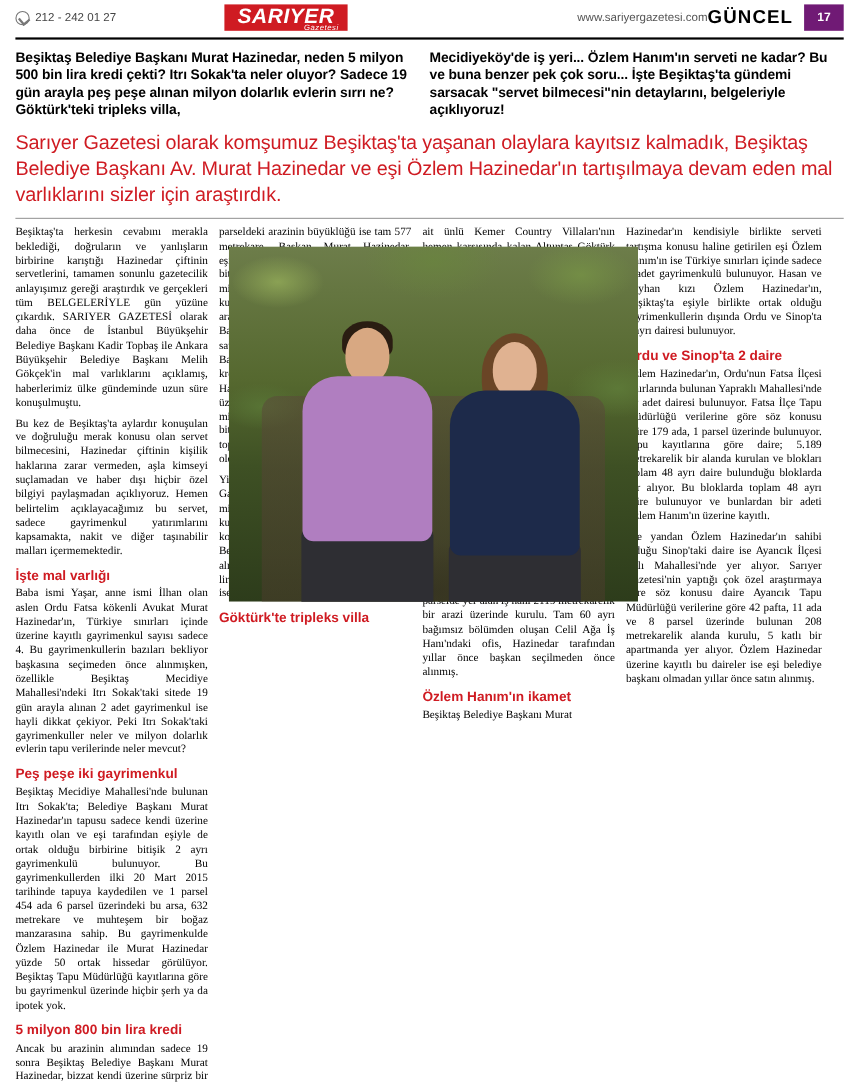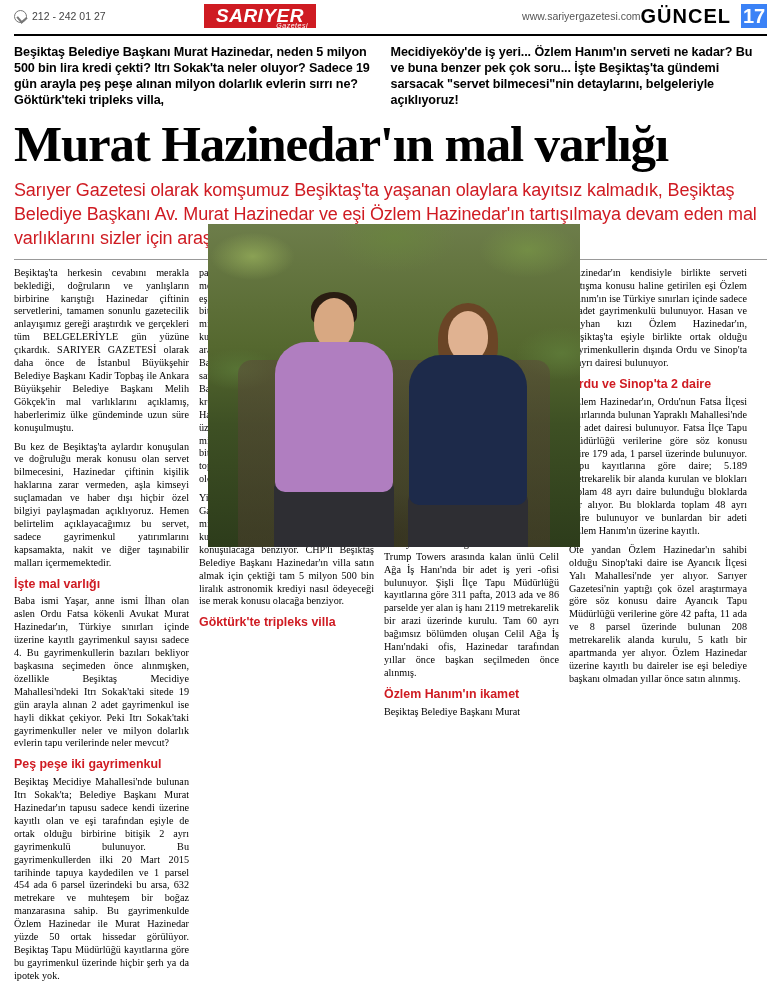--- a/index.html
+++ b/index.html
@@ -81,31 +81,31 @@
   .mast-url {
     flex: 1;
     text-align: right;
     font-family: "Liberation Sans", sans-serif;
     font-size: 10.5px;
     color: #555;
   }
   .mast-section {
     font-family: "Liberation Sans", sans-serif;
     font-weight: bold;
-    font-size: 20px;
+    font-size: 17px;
     letter-spacing: 1px;
     padding-right: 10px;
   }
   .mast-page {
-    background: #3b82f6;
+    background: #701a75;
     color: #fff;
     font-family: "Liberation Sans", sans-serif;
     font-weight: bold;
-    font-size: 20px;
-    width: 26px;
+    font-size: 11px;
+    width: 36px;
     height: 24px;
     display: flex;
     align-items: center;
     justify-content: center;
     flex: none;
   }
 
   
   .kicker {
     display: flex;
@@ -291,21 +291,20 @@
     <div class="mast-url">www.sariyergazetesi.com</div>
     <div class="mast-section">GÜNCEL</div>
     <div class="mast-page">17</div>
   </div>
 
   <div class="kicker">
     <div>Beşiktaş Belediye Başkanı Murat Hazinedar, neden 5 milyon 500 bin lira kredi çekti? Itrı Sokak'ta neler oluyor? Sadece 19 gün arayla peş peşe alınan milyon dolarlık evlerin sırrı ne? Göktürk'teki tripleks villa,</div>
     <div>Mecidiyeköy'de iş yeri... Özlem Hanım'ın serveti ne kadar? Bu ve buna benzer pek çok soru... İşte Beşiktaş'ta gündemi sarsacak "servet bilmecesi"nin detaylarını, belgeleriyle açıklıyoruz!</div>
   </div>
 
-  <div class="headline">Murat Hazinedar'ın mal varlığı</div>
 
   <div class="standfirst">Sarıyer Gazetesi olarak komşumuz Beşiktaş'ta yaşanan olaylara kayıtsız kalmadık, Beşiktaş Belediye Başkanı Av. Murat Hazinedar ve eşi Özlem Hazinedar'ın tartışılmaya devam eden mal varlıklarını sizler için araştırdık.</div>
   <div class="rule"></div>
 
   <div class="photo-wrap">
     <div class="photo">
       <div class="ph-foliage"></div>
       <div class="ph-bench"></div>
       <div class="ph-person-a">
         <div class="ph-hair"></div>

